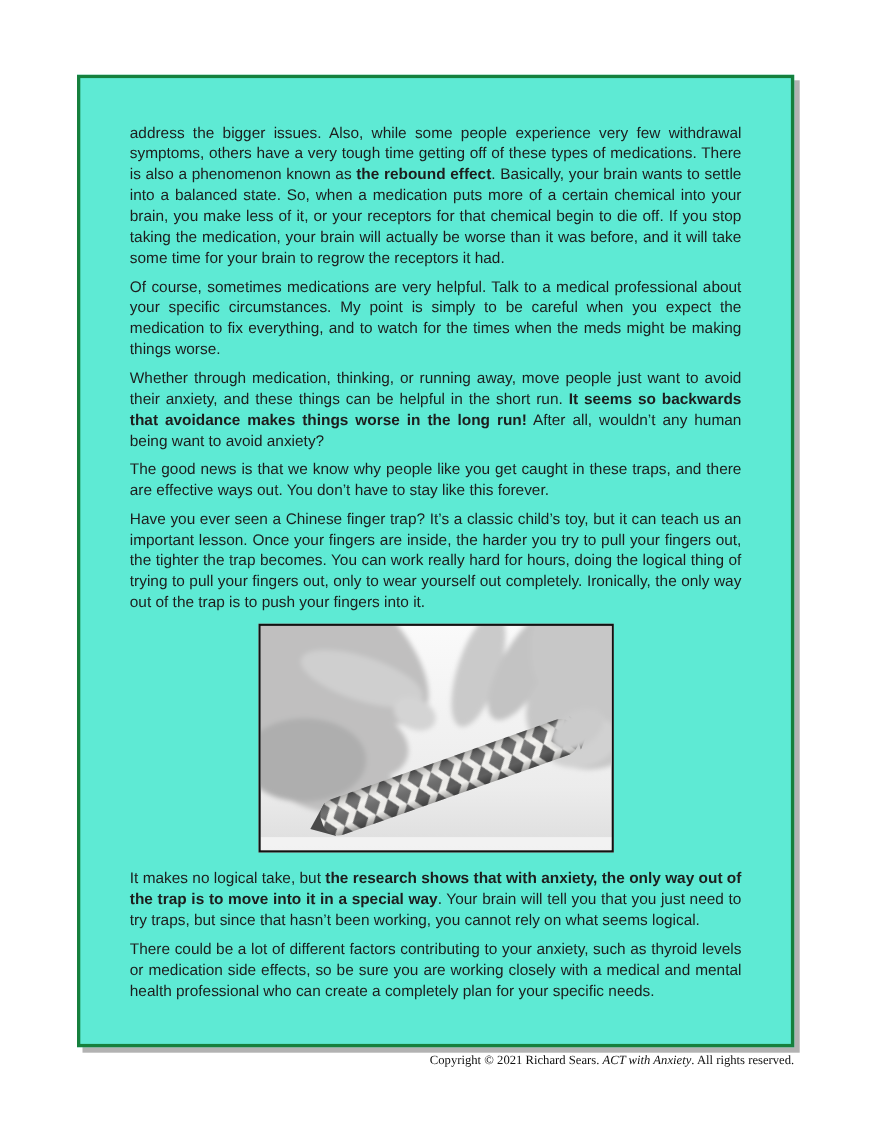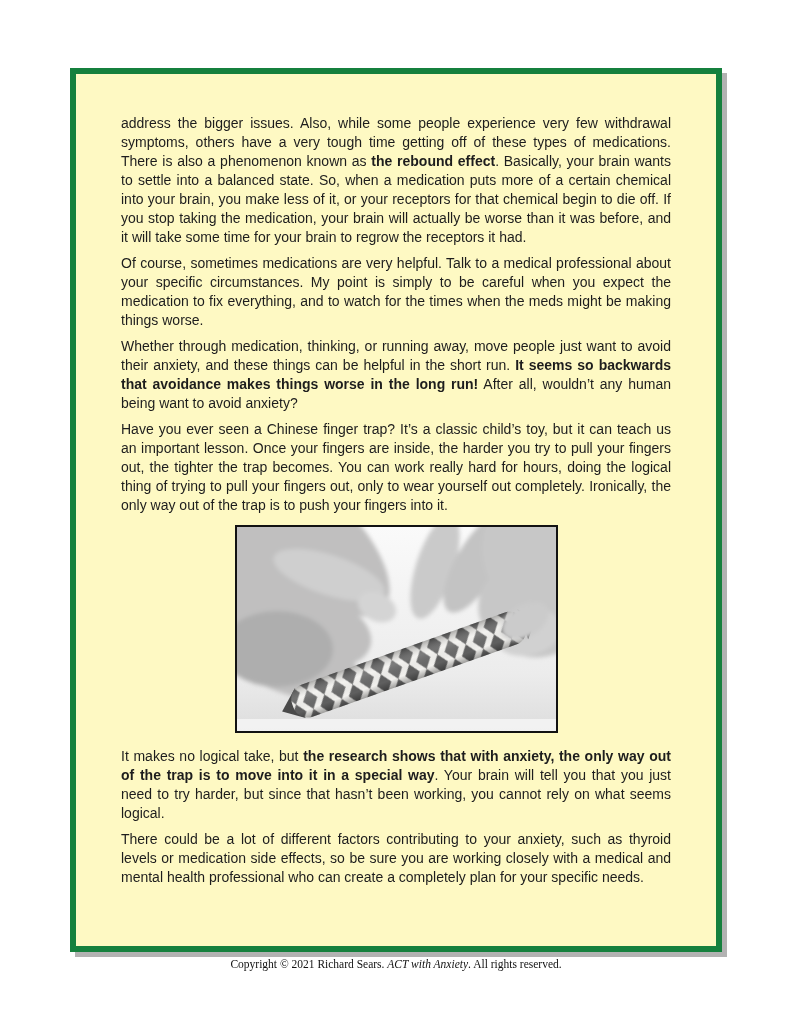--- a/index.html
+++ b/index.html
@@ -7,22 +7,22 @@
     width: 792px; height: 1024px;
     background: #ffffff;
     font-family: "Liberation Sans", sans-serif;
     position: relative;
     overflow: hidden;
   }
   .page-card {
     position: absolute;
     left: 70px; top: 68px;
     width: 652px; height: 884px;
-    background: #fef9c3;
-    border: 6px solid #15803d;
+    background: #5eead4;
+    border: 3px solid #15803d;
     box-shadow: 5px 5px 0 #b2b2b2;
     padding: 40px 45px 0 45px;
   }
   .body-text p {
     font-size: 14px;
     line-height: 19px;
     color: #1d1d1d;
     text-align: justify;
     margin: 0 0 7px 0;
   }
@@ -34,21 +34,21 @@
   .figure-frame {
     border: 2px solid #121212;
     width: 323px; height: 208px;
     background: #efefef;
     overflow: hidden;
   }
   .copyright-line {
     position: absolute;
     left: 70px; top: 958px;
     width: 652px;
-    text-align: center;
+    text-align: right;
     font-family: "Liberation Serif", serif;
     font-size: 11.5px;
     color: #111111;
   }
   .copyright-line .it { font-style: italic; }
   .folio {
     position: absolute;
     left: 68px; top: 1022px;
     font-family: "Liberation Serif", serif;
     font-weight: 700;
@@ -58,20 +58,21 @@
 </style>
 </head>
 <body>
 
 <div class="page-card">
 
   <div class="body-text" id="body-text-top">
       <p><span>address the bigger issues. Also, while some people experience very few withdrawal symptoms, others have a very tough time getting off of these types of medications. There is also a phenomenon known as </span><span class="b">the rebound effect</span><span>. Basically, your brain wants to settle into a balanced state. So, when a medication puts more of a certain chemical into your brain, you make less of it, or your receptors for that chemical begin to die off. If you stop taking the medication, your brain will actually be worse than it was before, and it will take some time for your brain to regrow the receptors it had.</span></p>
       <p><span>Of course, sometimes medications are very helpful. Talk to a medical professional about your specific circumstances. My point is simply to be careful when you expect the medication to fix everything, and to watch for the times when the meds might be making things worse.</span></p>
       <p><span>Whether through medication, thinking, or running away, move people just want to avoid their anxiety, and these things can be helpful in the short run. </span><span class="b">It seems so backwards that avoidance makes things worse in the long run!</span><span> After all, wouldn’t any human being want to avoid anxiety?</span></p>
+      <p><span>The good news is that we know why people like you get caught in these traps, and there are effective ways out. You don’t have to stay like this forever.</span></p>
       <p><span>Have you ever seen a Chinese finger trap? It’s a classic child’s toy, but it can teach us an important lesson. Once your fingers are inside, the harder you try to pull your fingers out, the tighter the trap becomes. You can work really hard for hours, doing the logical thing of trying to pull your fingers out, only to wear yourself out completely. Ironically, the only way out of the trap is to push your fingers into it.</span></p>
     </div>
 
   <div class="figure-wrap">
     <div class="figure-frame">
       <svg viewBox="0 0 319 204" width="319" height="204">
         <defs>
           <linearGradient id="bgGrad" x1="0" y1="0" x2="0" y2="1">
             <stop offset="0" stop-color="#fafafa"></stop>
             <stop offset="0.72" stop-color="#ececec"></stop>
@@ -117,21 +118,21 @@
           <rect x="4" y="-17" width="246" height="34" rx="15" fill="url(#weave)"></rect>
           <rect x="4" y="-17" width="246" height="34" rx="15" fill="url(#tubeShade)"></rect>
         </g>
 
         <ellipse cx="288" cy="94" rx="26" ry="16" transform="rotate(-32 288 94)" fill="#cbcbcb" filter="url(#soft)"></ellipse>
       </svg>
     </div>
   </div>
 
   <div class="body-text" id="body-text-bottom">
-      <p><span>It makes no logical take, but </span><span class="b">the research shows that with anxiety, the only way out of the trap is to move into it in a special way</span><span>. Your brain will tell you that you just need to try harder, but since that hasn’t been working, you cannot rely on what seems logical.</span></p>
+      <p><span>It makes no logical take, but </span><span class="b">the research shows that with anxiety, the only way out of the trap is to move into it in a special way</span><span>. Your brain will tell you that you just need to try traps, but since that hasn’t been working, you cannot rely on what seems logical.</span></p>
       <p><span>There could be a lot of different factors contributing to your anxiety, such as thyroid levels or medication side effects, so be sure you are working closely with a medical and mental health professional who can create a completely plan for your specific needs.</span></p>
     </div>
 
 </div>
 
 <div class="copyright-line"><span>Copyright © 2021 Richard Sears. </span><span class="it">ACT with Anxiety</span><span>. All rights reserved.</span></div>
 
 <div class="folio">10</div>
 
 </body></html>

